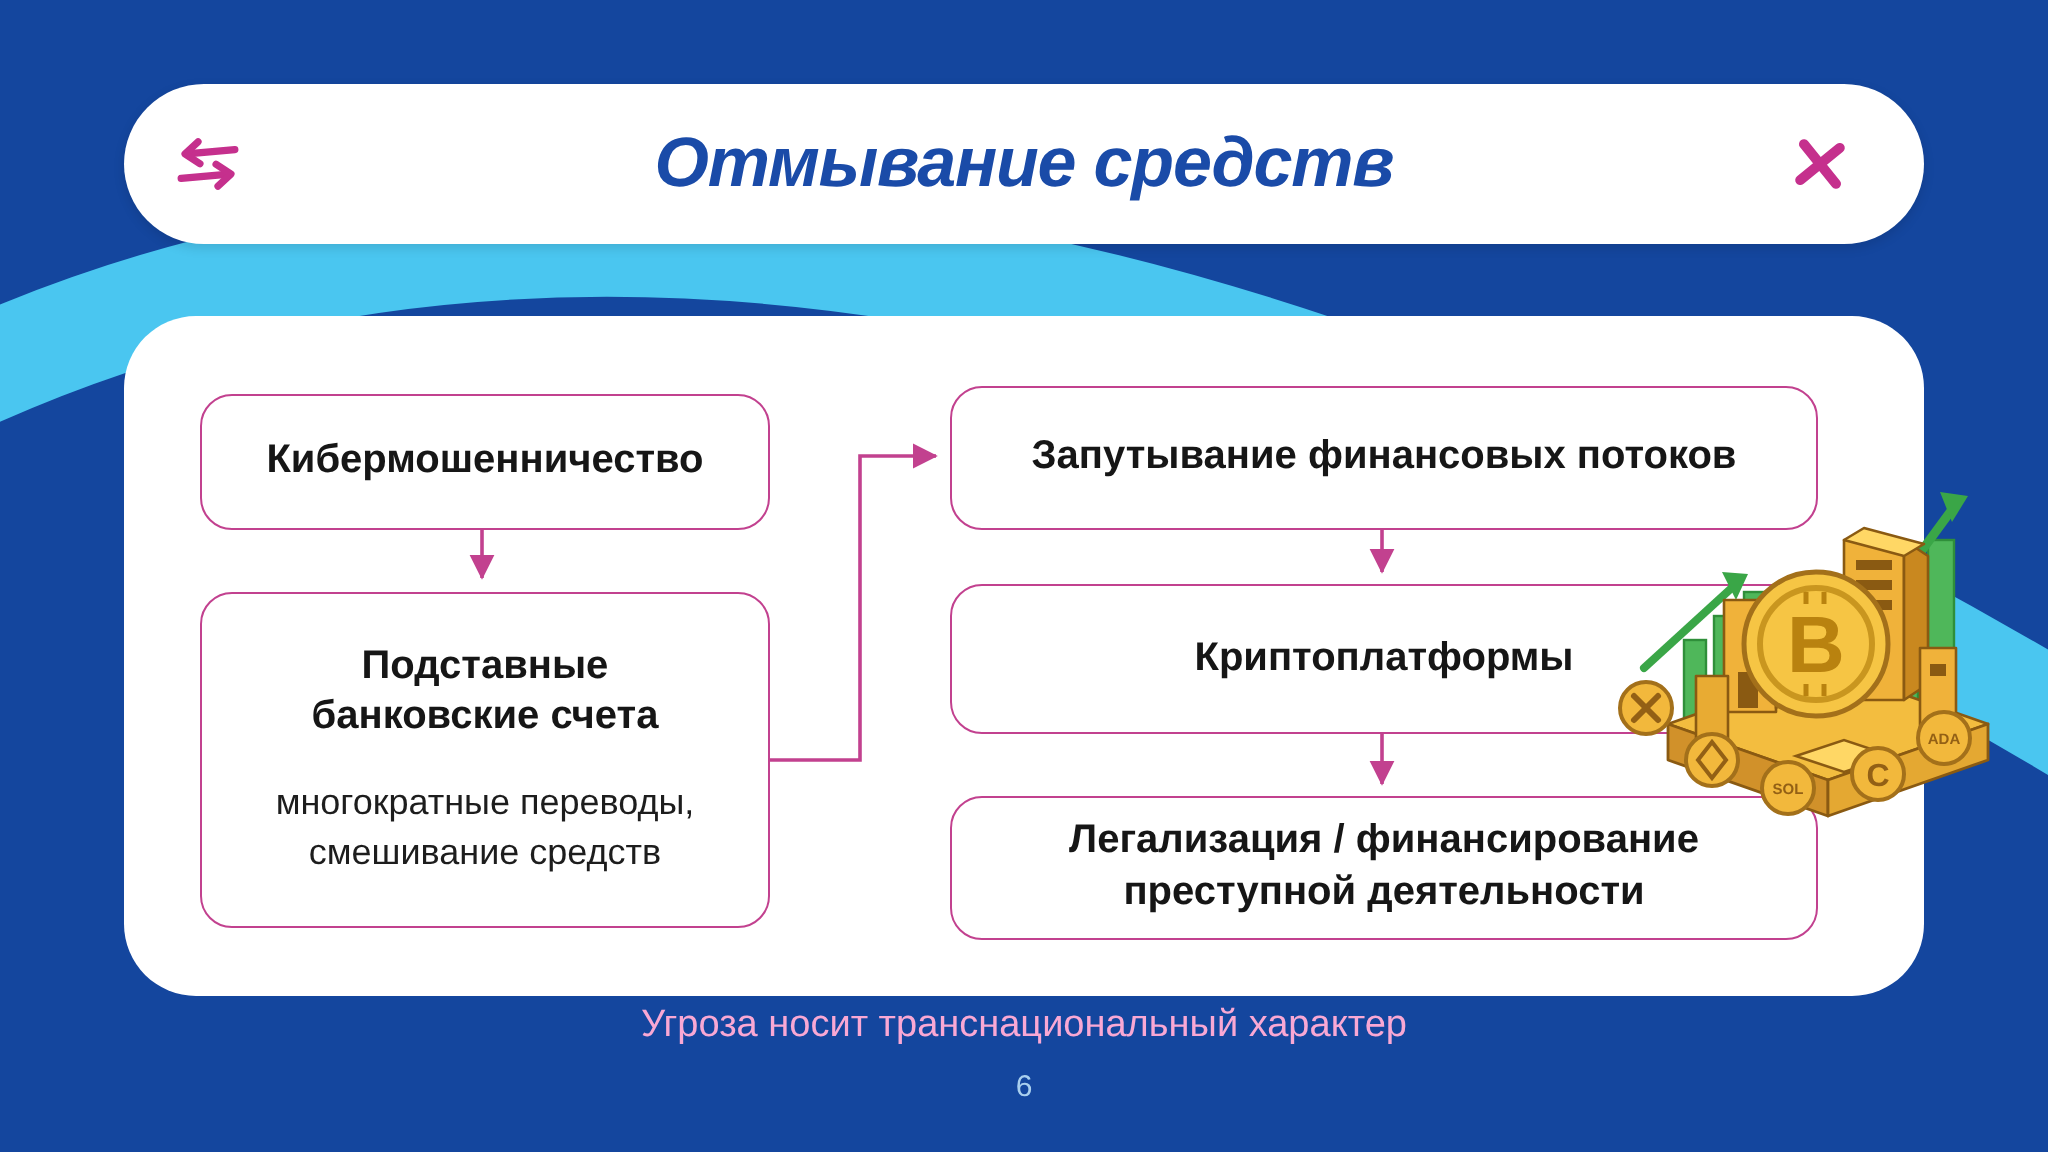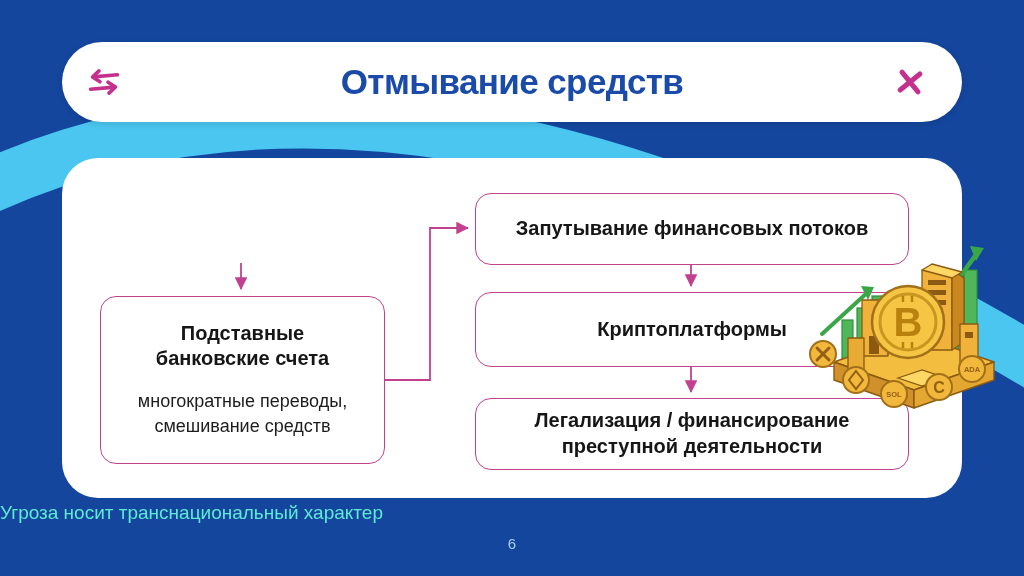--- a/index.html
+++ b/index.html
@@ -9,20 +9,21 @@
     font-family:"Liberation Sans","DejaVu Sans",sans-serif;
   }
   .swoosh { position:absolute; inset:0; z-index:0; }
 
   
   .header {
     position:absolute; left:62px; top:42px; width:900px; height:80px;
     background:#ffffff; border-radius:40px; z-index:2;
     display:flex; align-items:center; justify-content:center;
     box-shadow:0 2px 6px rgba(0,0,0,0.12);
+    font-style:italic;
   }
   .page-title { font-size:35px; font-weight:800; color:#1a4ba8; letter-spacing:-0.6px; }
   .icon-left  { position:absolute; left:25px;  top:50%; transform:translateY(-50%); width:34px; height:30px; }
   .icon-right { position:absolute; right:38px; top:50%; transform:translateY(-50%); width:28px; height:28px; }
 
   
   .panel {
     position:absolute; left:62px; top:158px; width:900px; height:340px;
     background:#ffffff; border-radius:36px; z-index:1;
   }
@@ -39,22 +40,22 @@
   .box-accounts .label { max-width:213px; }
   .box-accounts .note  { font-size:18px; font-weight:400; color:#1d1d1d; max-width:238px; line-height:1.4; margin-top:17px; }
   .box-obfuscation { left:413px; top:35px;  width:432px; height:70px; }
   .box-crypto      { left:413px; top:134px; width:432px; height:73px;text-align:center; }
   .box-legal       { left:413px; top:240px; width:432px; height:70px;text-align:center; }
   .box-legal .label { max-width:405px; }
 
   .illustration { position:absolute; left:806px; top:236px; width:220px; height:190px; z-index:3; }
 
   .footer-caption {
-    position:absolute; left:0; top:502px; width:100%; text-align:left;
-    color:#5eead4; font-size:19px; z-index:2;
+    position:absolute; left:0; top:502px; width:100%; text-align:center;
+    color:#f9a8d4; font-size:19px; z-index:2;
   }
   .footer-page {
     position:absolute; left:0; top:535px; width:100%; text-align:center;
     color:#a9cfee; font-size:15px; z-index:2;
   }
 </style>
 </head>
 <body>
 
 <div class="slide">
@@ -90,20 +91,23 @@
         </marker>
       </defs>
       <g stroke="#c2418f" stroke-width="1.8" fill="none">
         <line x1="179" y1="105" x2="179" y2="131" marker-end="url(#arr)"></line>
         <line x1="629" y1="105" x2="629" y2="128" marker-end="url(#arr)"></line>
         <line x1="629" y1="207" x2="629" y2="234" marker-end="url(#arr)"></line>
         <path d="M318 222 H368 V70 H406" marker-end="url(#arr)"></path>
       </g>
     </svg>
 
+    <div class="fbox box-cyber">
+      <div class="label">Кибермошенничество</div>
+    </div>
 
     <div class="fbox box-accounts">
       <div class="label">Подставные банковские счета</div>
       <div class="note">многократные переводы, смешивание средств</div>
     </div>
 
     <div class="fbox box-obfuscation">
       <div class="label">Запутывание финансовых потоков</div>
     </div>
 

